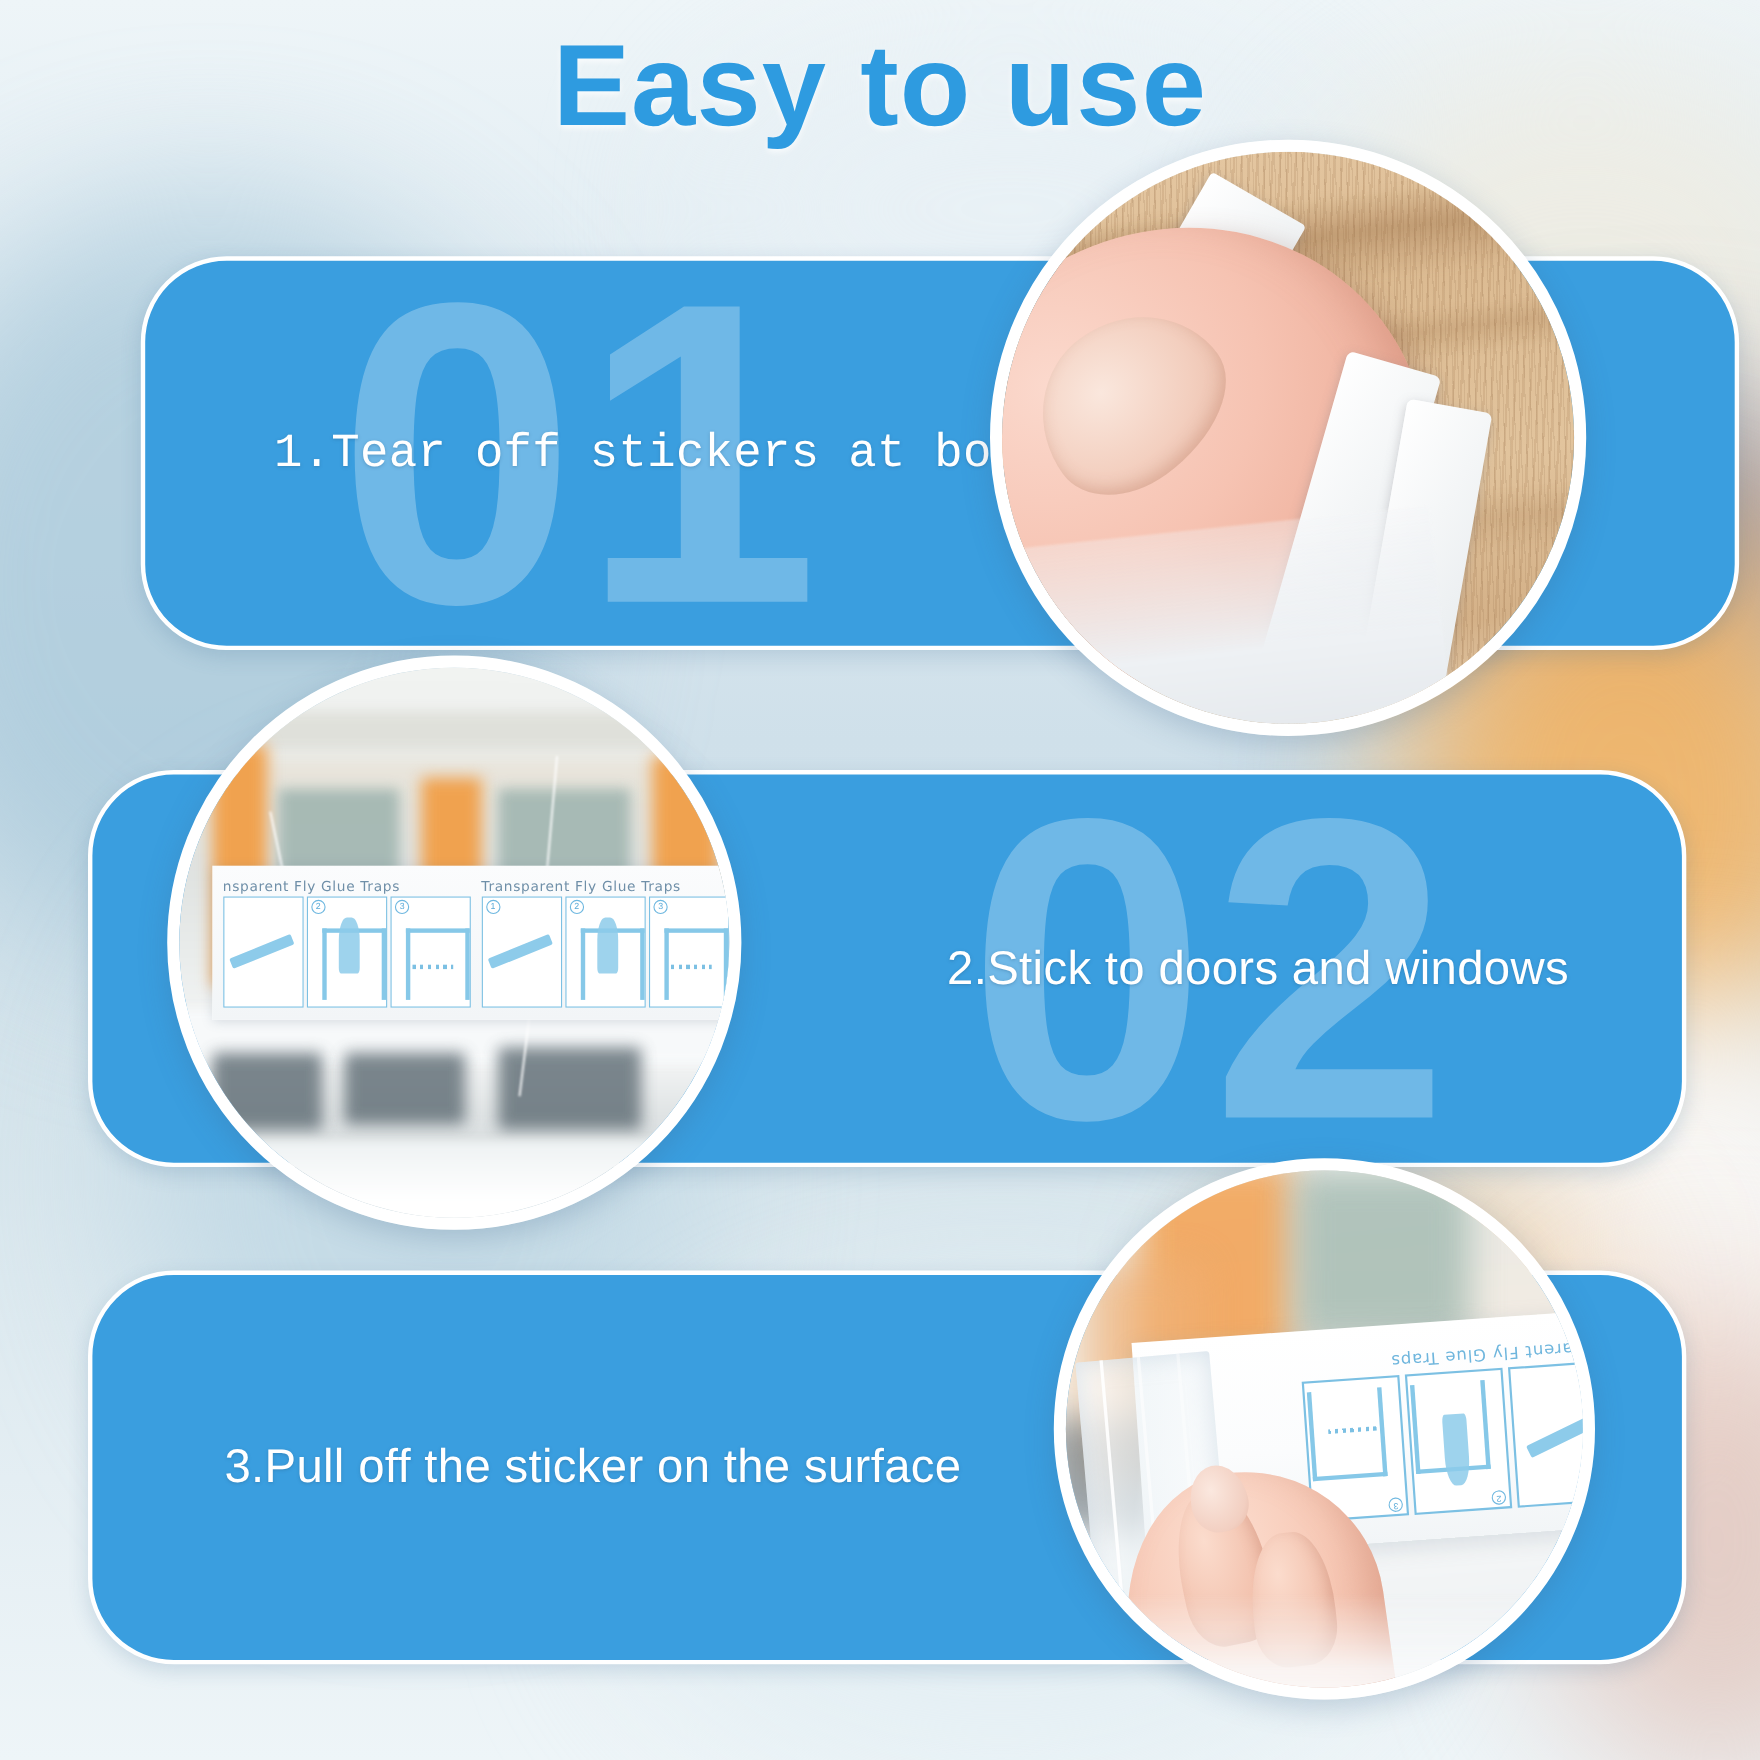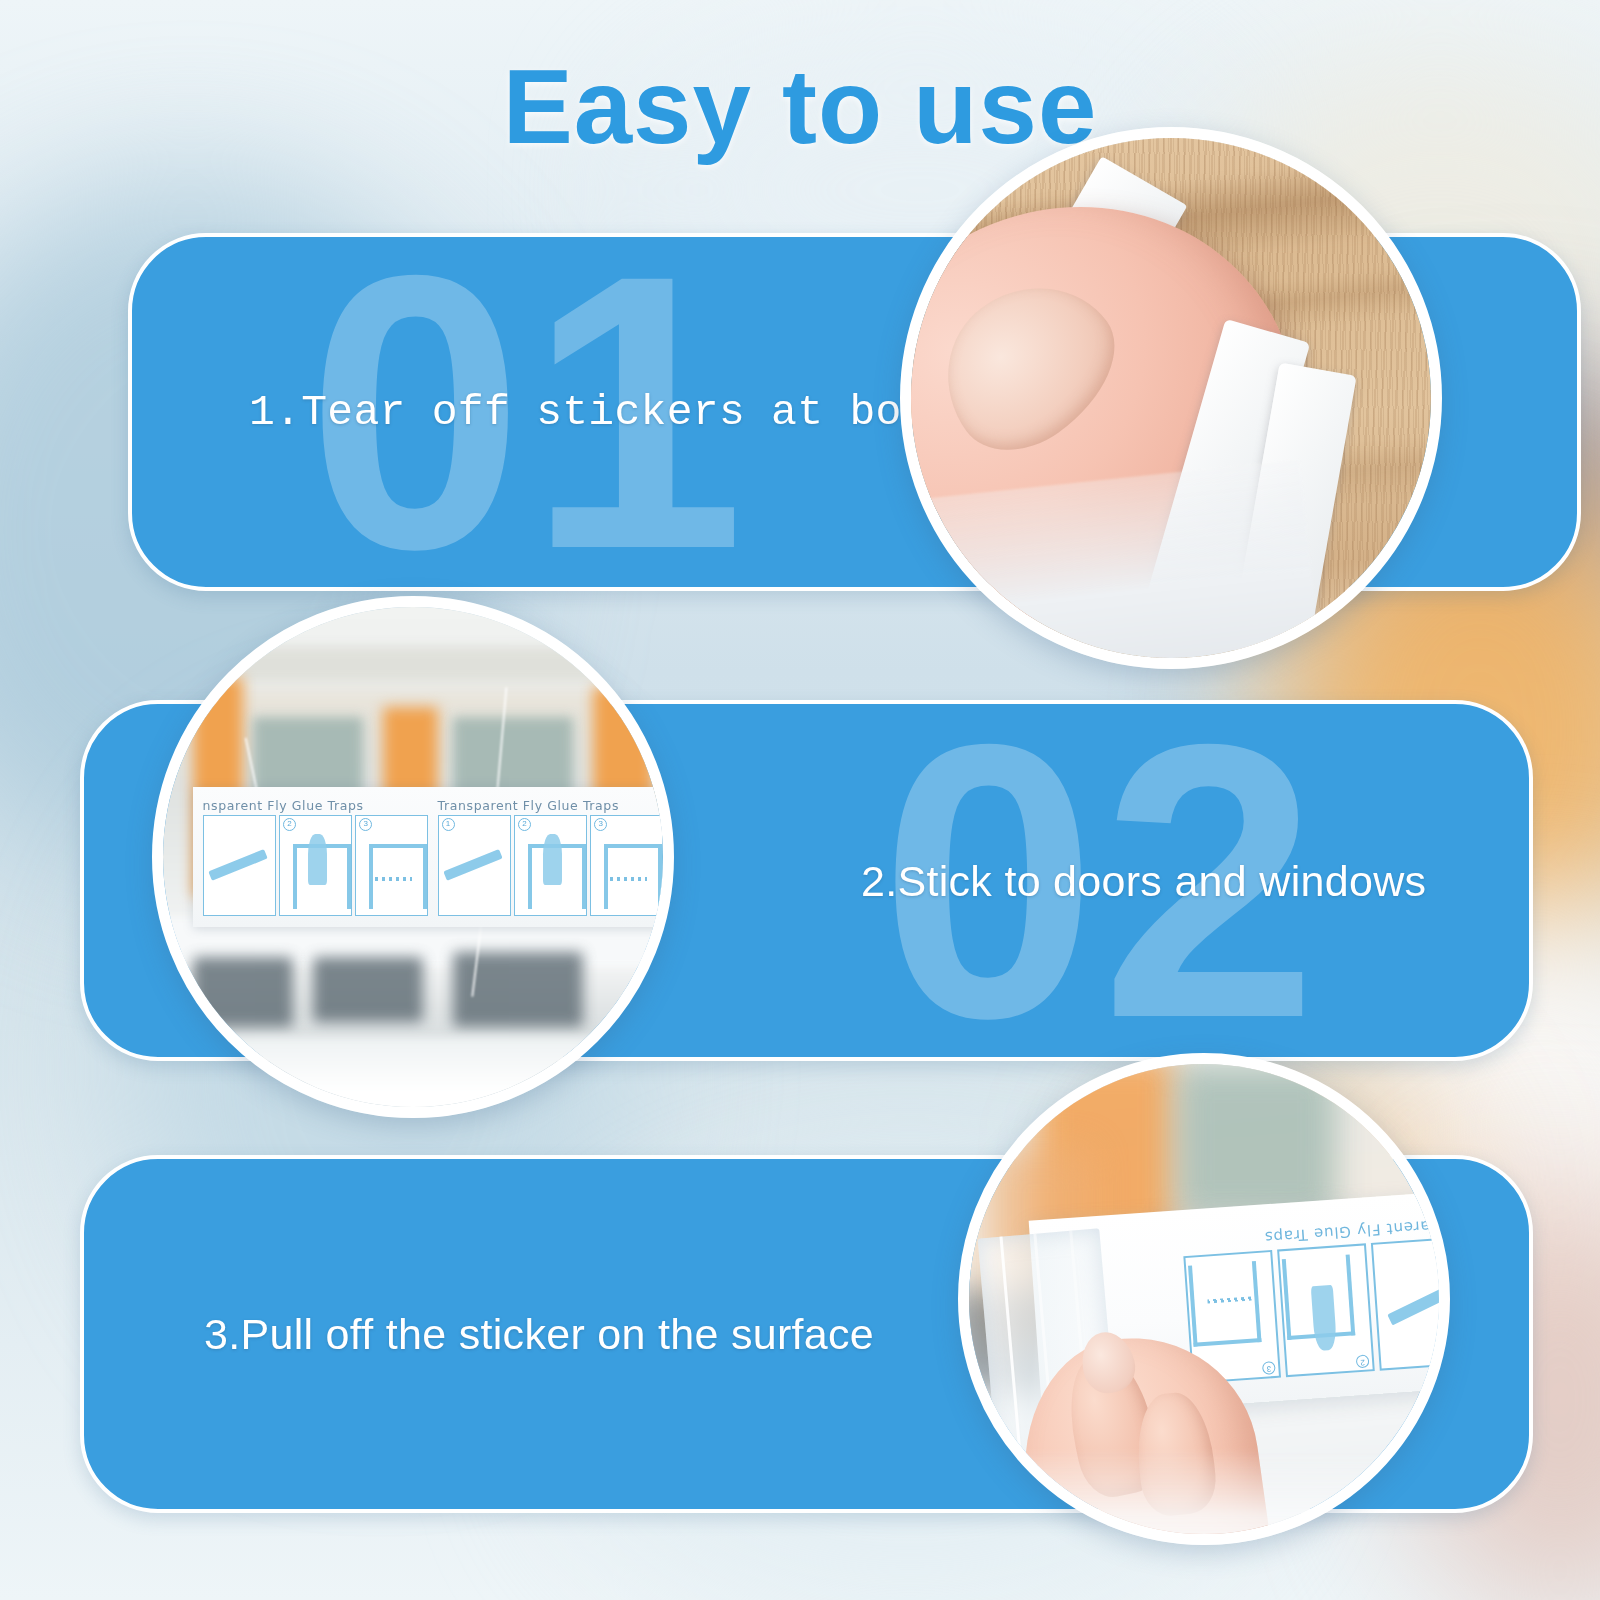--- a/index.html
+++ b/index.html
@@ -28,21 +28,20 @@
   .bg-b9{left:640px;top:40px;width:560px;height:300px;background:rgba(233,241,246,.85);}
   .bg-b10{left:1120px;top:1060px;width:340px;height:300px;background:rgba(240,170,90,.45);}
 
   
   .title{
     position:absolute;left:0;right:0;top:24px;text-align:center;
     font-size:105px;font-weight:700;letter-spacing:1px;
     color:#2e9be0;line-height:1.05;
     text-shadow:0 2px 6px rgba(255,255,255,.75);
     z-index:5;
-    margin-top:28px;
   }
 
   
   .card{
     position:absolute;
     background:#3a9edf;
     border:4px solid #ffffff;
     border-radius:78px;
     box-shadow:0 6px 18px rgba(60,110,150,.20);
     overflow:hidden;

